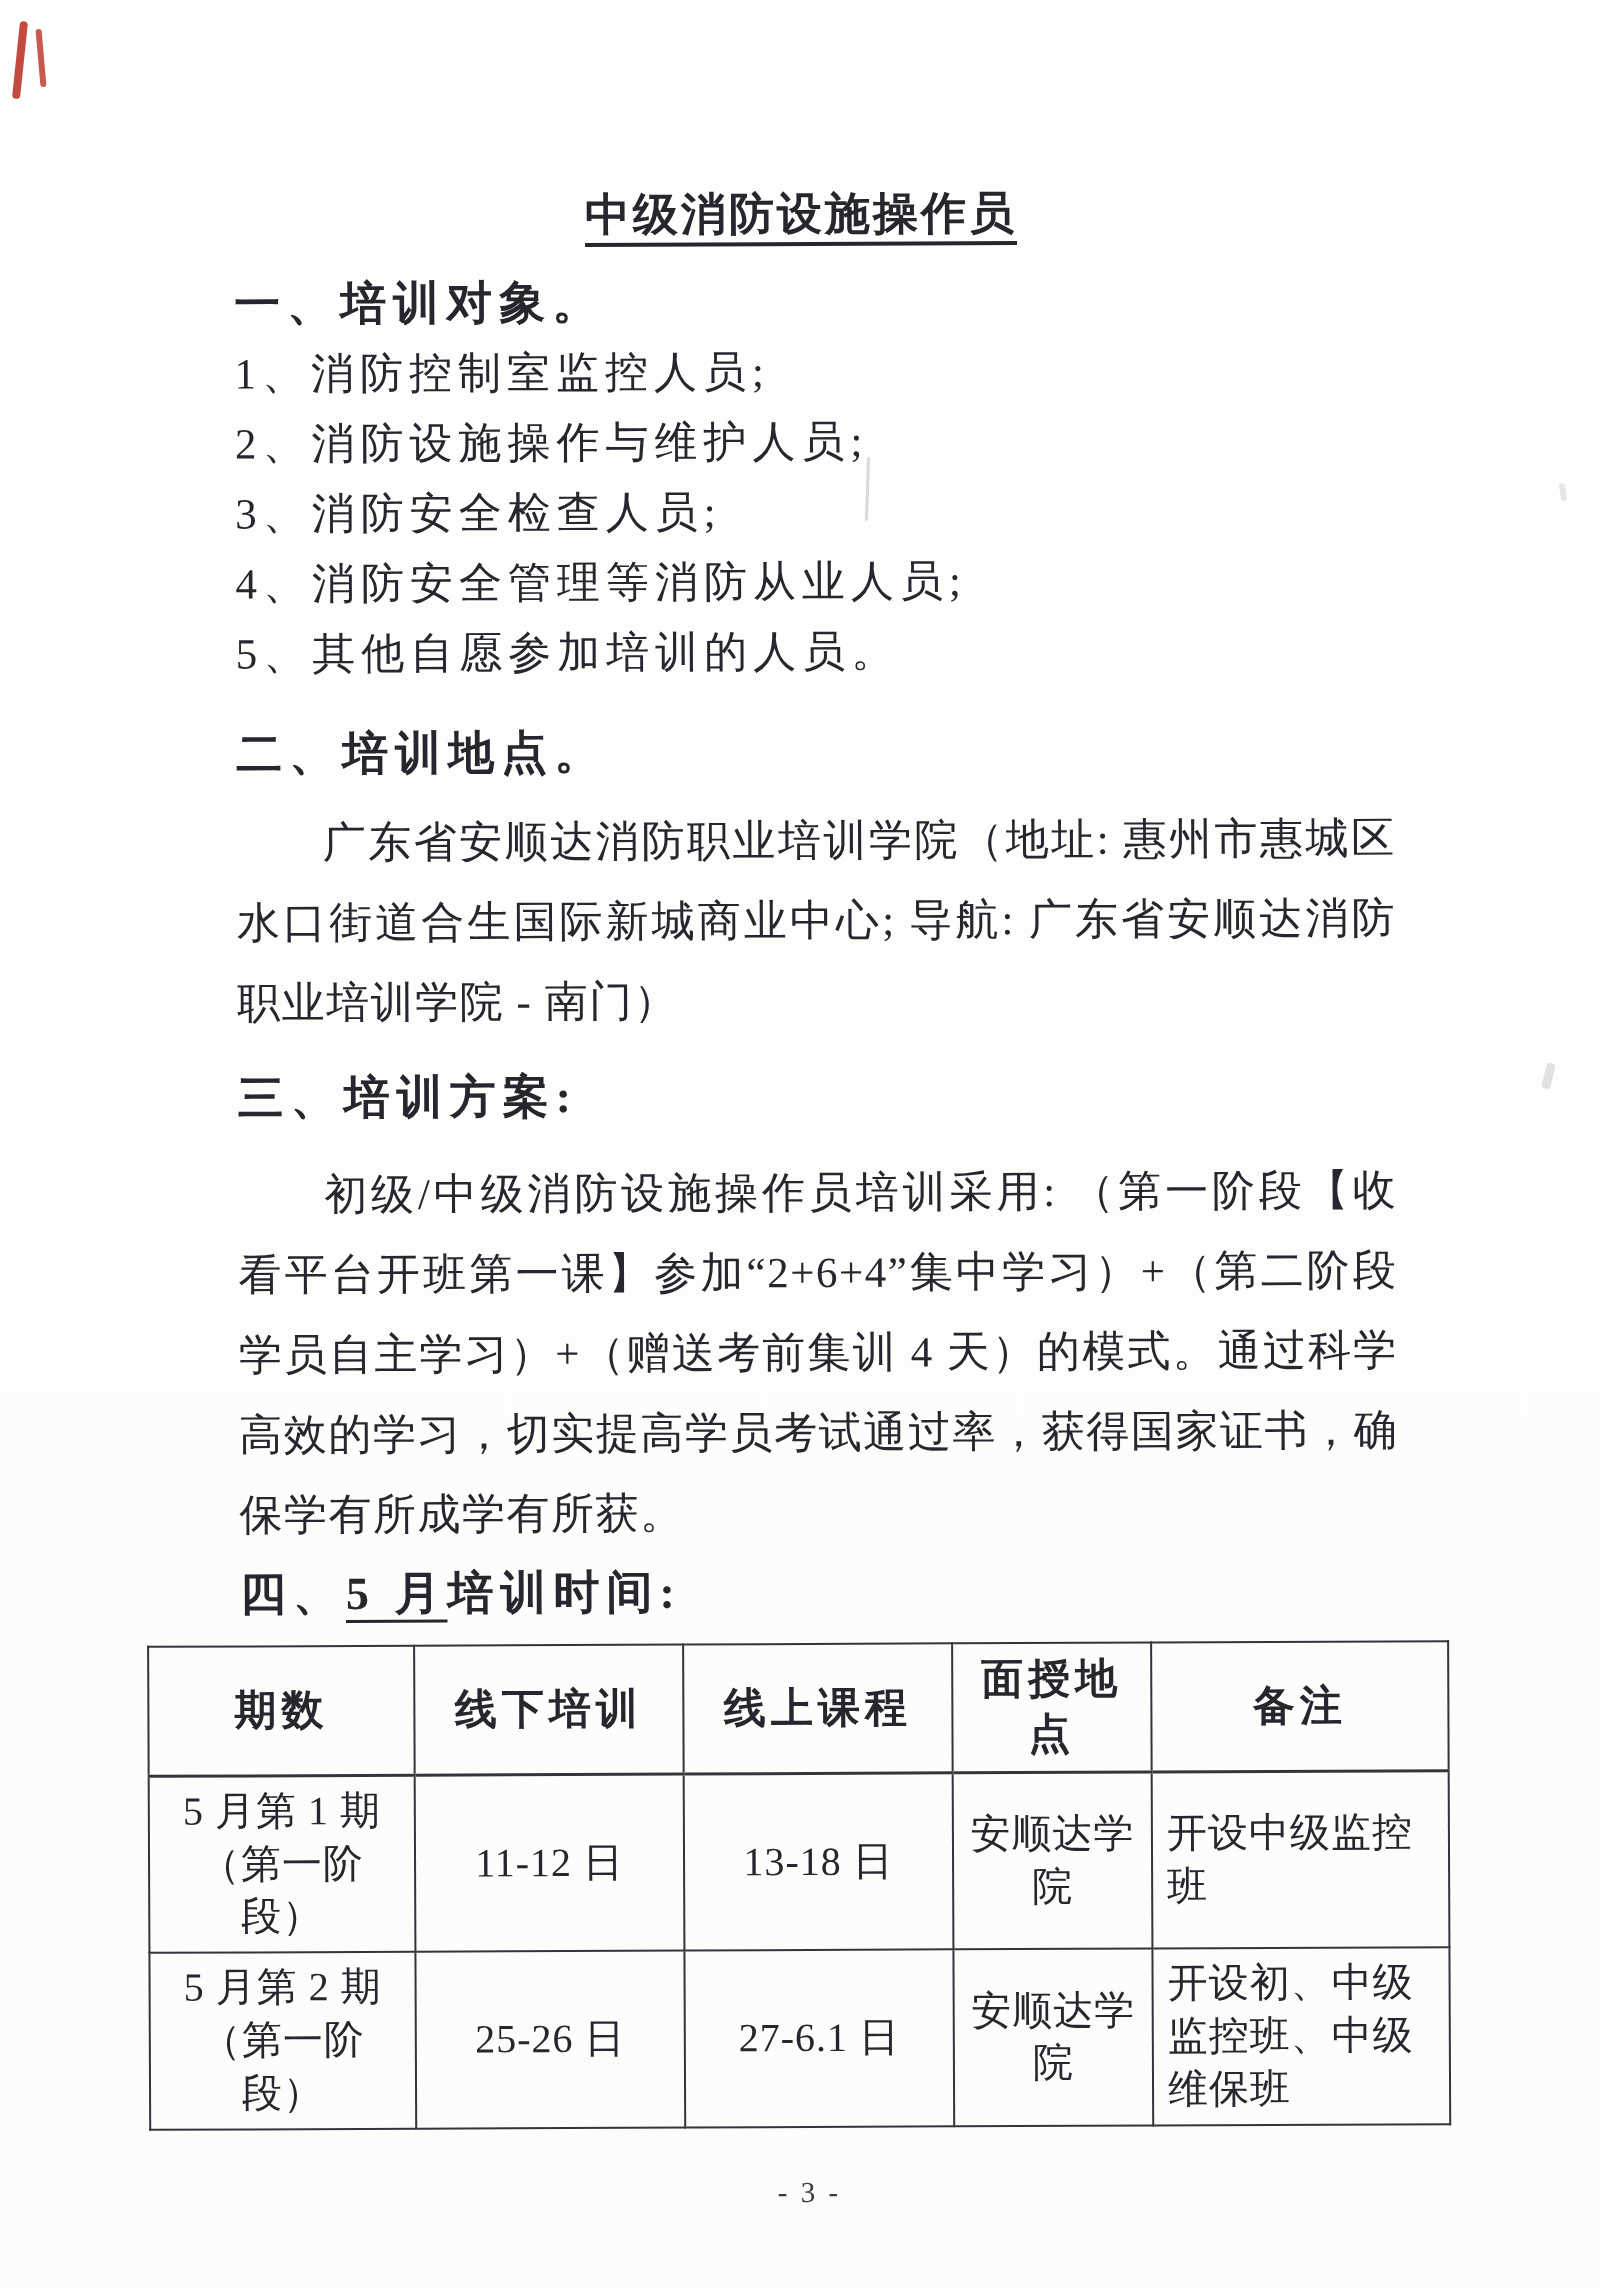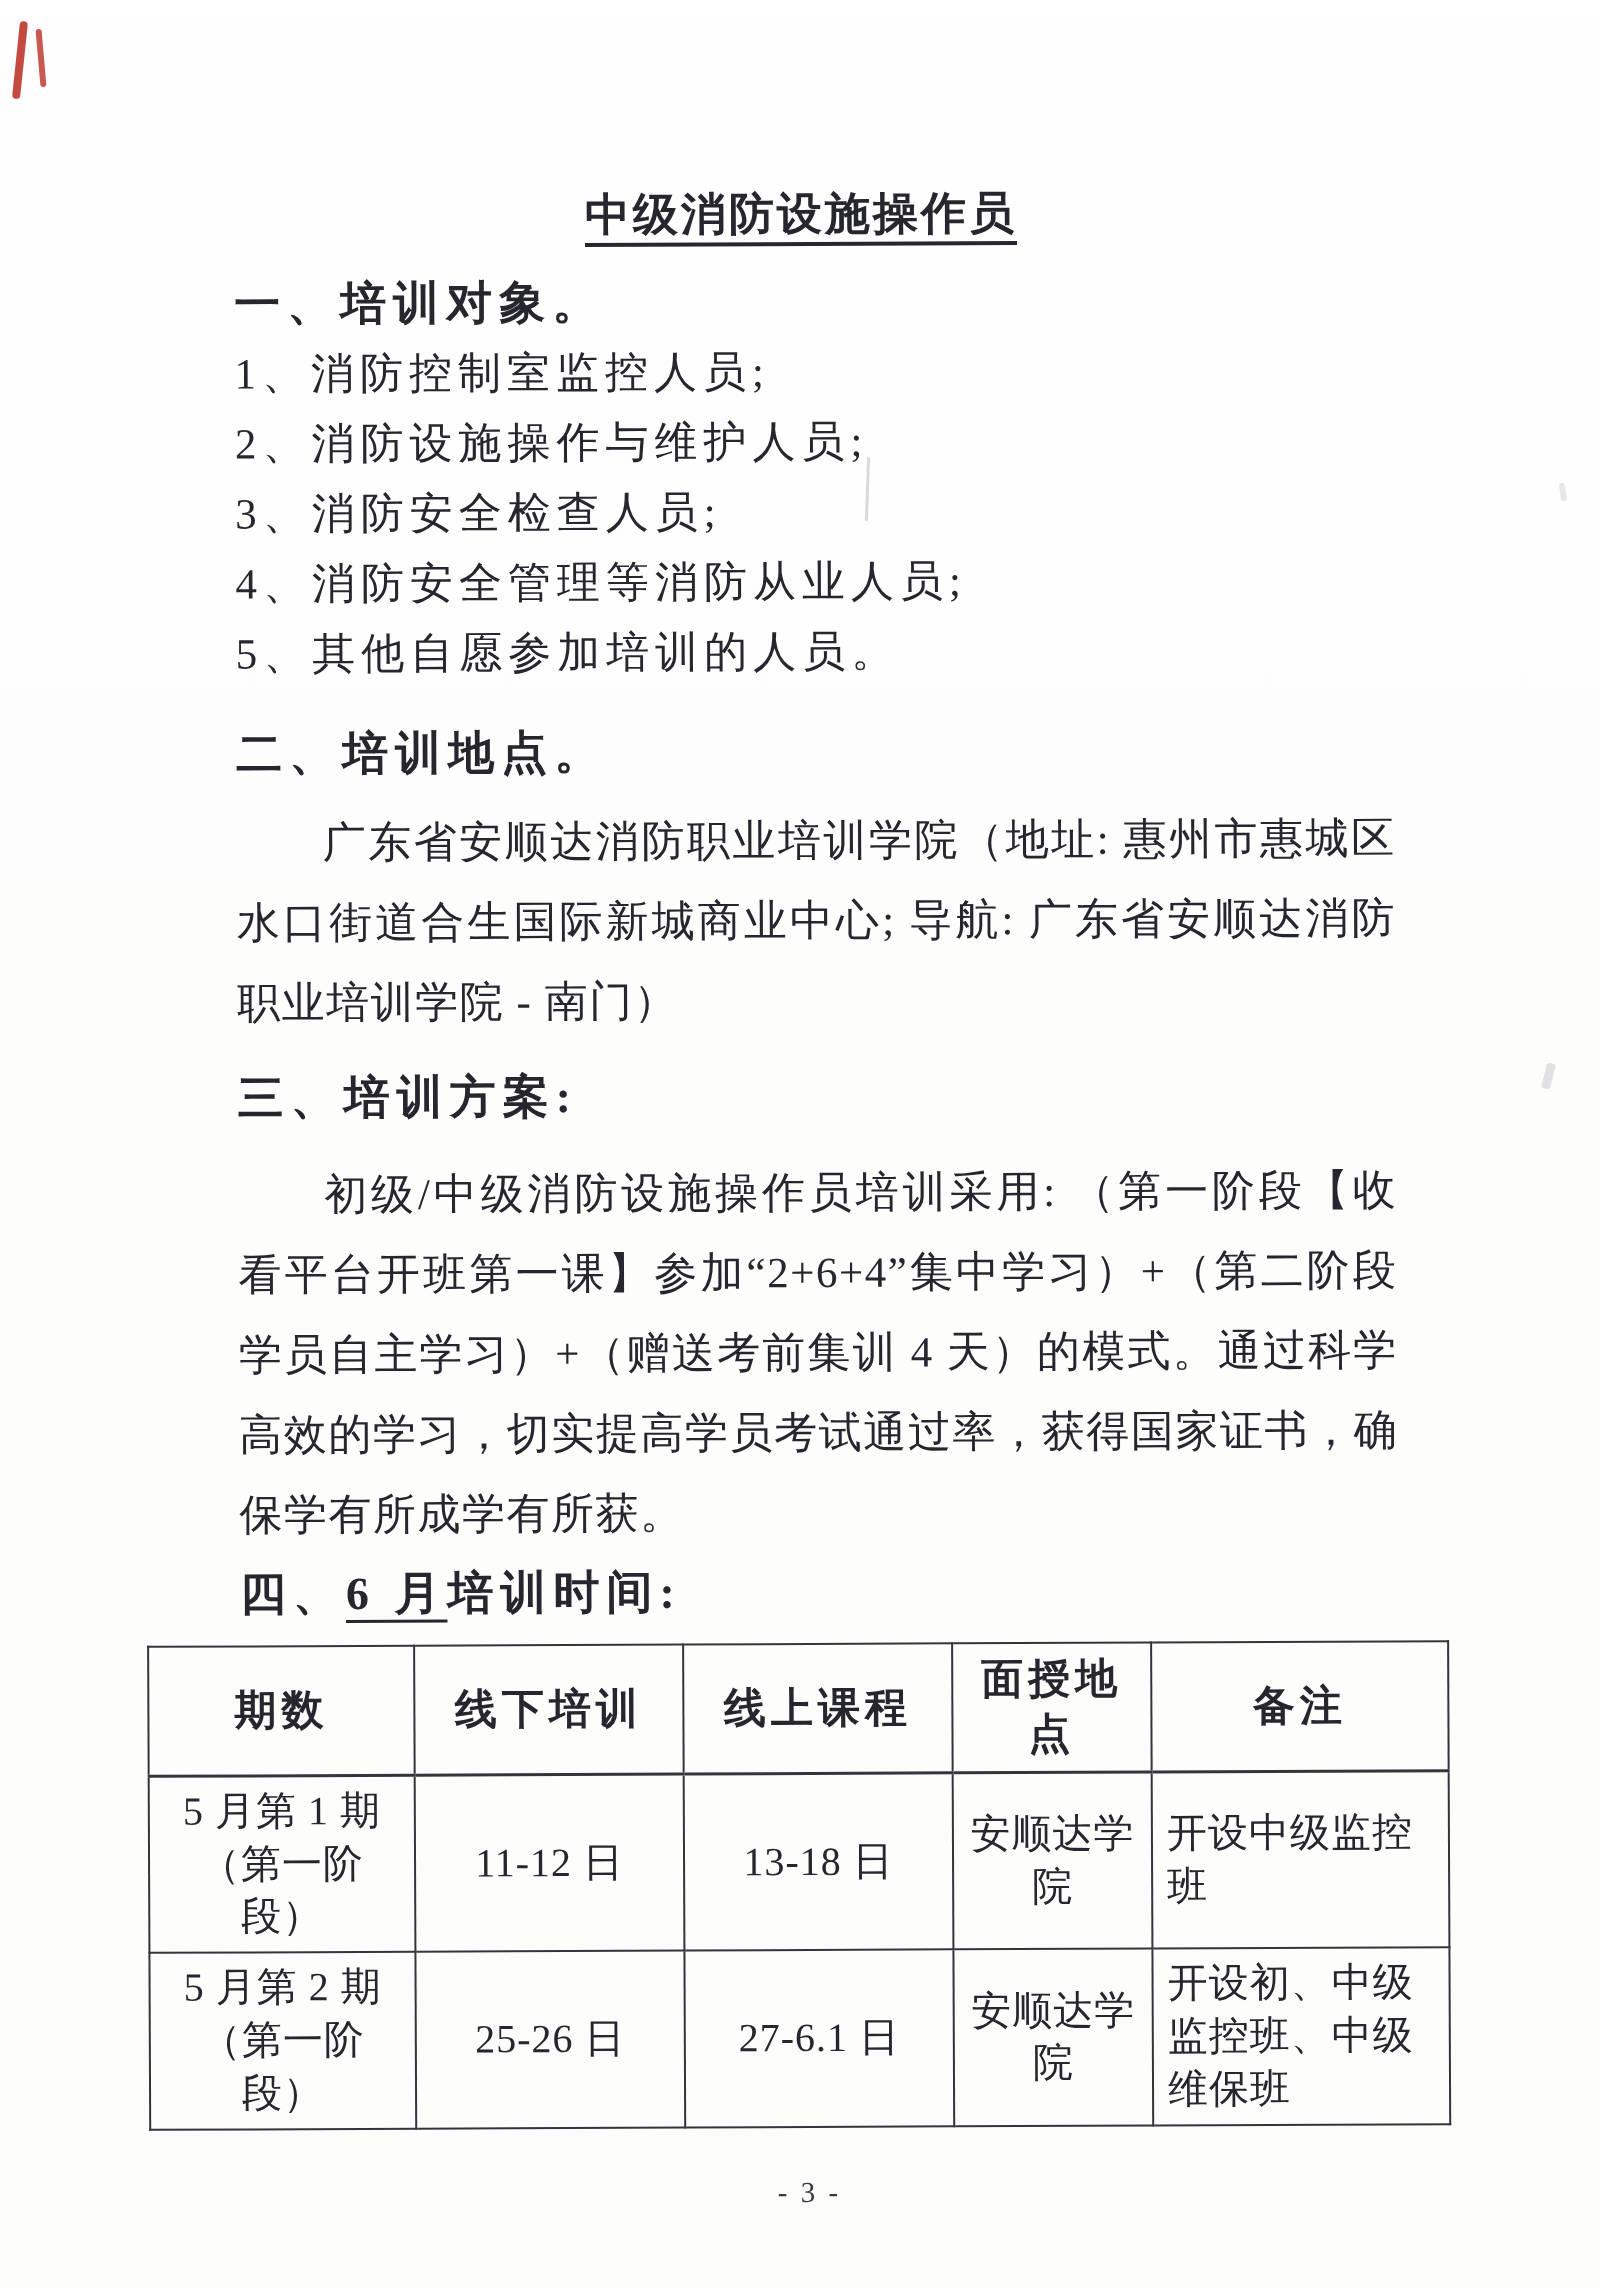--- a/index.html
+++ b/index.html
@@ -165,21 +165,21 @@
 
     <div class="para para-plan">
       <div class="pline indent">初级/中级消防设施操作员培训采用: （第一阶段【收</div>
       <div class="pline">看平台开班第一课】参加“2+6+4”集中学习）+（第二阶段</div>
       <div class="pline">学员自主学习）+（赠送考前集训 4 天）的模式。通过科学</div>
       <div class="pline">高效的学习，切实提高学员考试通过率，获得国家证书，确</div>
       <div class="pline last">保学有所成学有所获。</div>
     </div>
 
     <div class="h h-schedule">
-      <span>四、</span><span class="u-month">6 月</span><span>培训时间:</span>
+      <span>四、</span><span class="u-month">5 月</span><span>培训时间:</span>
     </div>
 
     <table class="schedule">
       <colgroup>
         <col class="c1">
           <col class="c2">
           <col class="c3">
           <col class="c4">
           <col class="c5">
       </colgroup>

